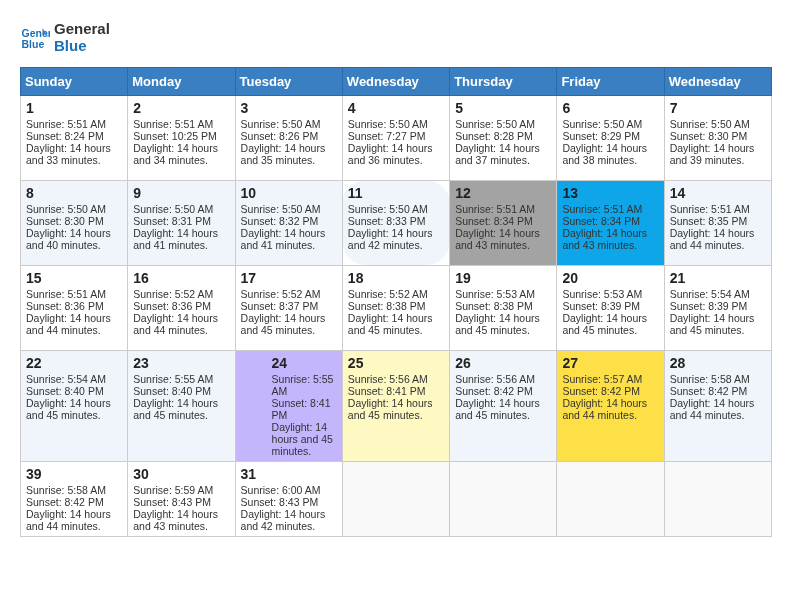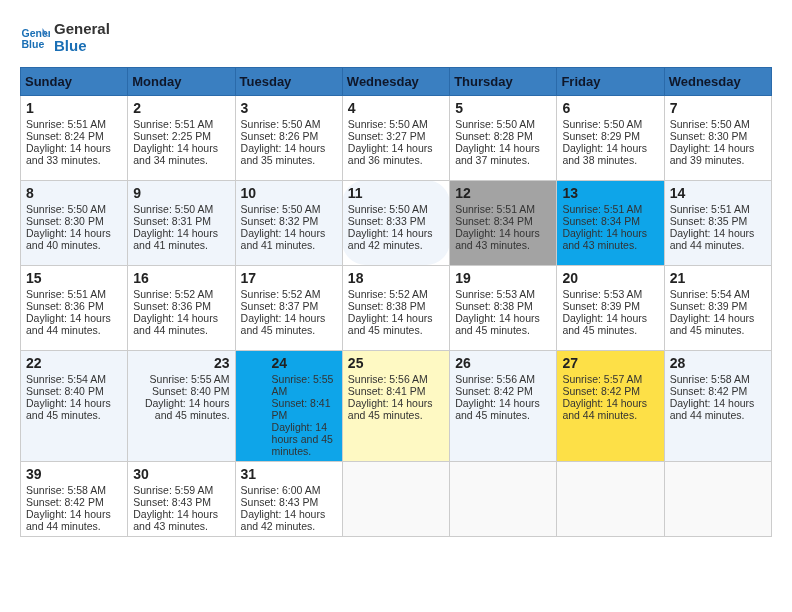--- a/index.html
+++ b/index.html
@@ -37,21 +37,21 @@
       font-size: 15px;
       color: #555;
     }
     table {
       width: 100%;
       border-collapse: collapse;
       table-layout: fixed;
     }
     th {
       background-color: #3a7fc1;
-      color: #0f172a;
+      color: #ffffff;
       font-size: 13px;
       font-weight: bold;
       padding: 6px 4px;
       text-align: left;
       border: 1px solid #2a6aaa;
     }
     td {
       border: 1px solid #ccc;
       vertical-align: top;
       padding: 4px 5px;
@@ -108,23 +108,23 @@
         <th>Tuesday</th>
         <th>Wednesday</th>
         <th>Thursday</th>
         <th>Friday</th>
         <th>Wednesday</th>
       </tr>
   </thead>
   <tbody id="calendar-body">
   <tr>
         <td><span class="day-num">1</span><span>Sunrise: 5:51 AM</span><br><span>Sunset: 8:24 PM</span><br><span>Daylight: 14 hours and 33 minutes.</span></td>
-        <td><span class="day-num">2</span><span>Sunrise: 5:51 AM</span><br><span>Sunset: 2:25 PM</span><br><span>Daylight: 14 hours and 34 minutes.</span></td>
+        <td><span class="day-num">2</span><span>Sunrise: 5:51 AM</span><br><span>Sunset: 10:25 PM</span><br><span>Daylight: 14 hours and 34 minutes.</span></td>
         <td><span class="day-num">3</span><span>Sunrise: 5:50 AM</span><br><span>Sunset: 8:26 PM</span><br><span>Daylight: 14 hours and 35 minutes.</span></td>
-        <td><span class="day-num">4</span><span>Sunrise: 5:50 AM</span><br><span>Sunset: 3:27 PM</span><br><span>Daylight: 14 hours and 36 minutes.</span></td>
+        <td><span class="day-num">4</span><span>Sunrise: 5:50 AM</span><br><span>Sunset: 7:27 PM</span><br><span>Daylight: 14 hours and 36 minutes.</span></td>
         <td><span class="day-num">5</span><span>Sunrise: 5:50 AM</span><br><span>Sunset: 8:28 PM</span><br><span>Daylight: 14 hours and 37 minutes.</span></td>
         <td><span class="day-num">6</span><span>Sunrise: 5:50 AM</span><br><span>Sunset: 8:29 PM</span><br><span>Daylight: 14 hours and 38 minutes.</span></td>
         <td><span class="day-num">7</span><span>Sunrise: 5:50 AM</span><br><span>Sunset: 8:30 PM</span><br><span>Daylight: 14 hours and 39 minutes.</span></td>
       </tr>
       <tr>
         <td style="background: rgb(240, 245, 251);"><span class="day-num">8</span><span>Sunrise: 5:50 AM</span><br><span>Sunset: 8:30 PM</span><br><span>Daylight: 14 hours and 40 minutes.</span></td>
         <td style="background: rgb(240, 245, 251);"><span class="day-num">9</span><span>Sunrise: 5:50 AM</span><br><span>Sunset: 8:31 PM</span><br><span>Daylight: 14 hours and 41 minutes.</span></td>
         <td style="background: rgb(240, 245, 251);"><span class="day-num">10</span><span>Sunrise: 5:50 AM</span><br><span>Sunset: 8:32 PM</span><br><span>Daylight: 14 hours and 41 minutes.</span></td>
         <td style="background: rgb(240, 245, 251); border-radius: 24px;"><span class="day-num">11</span><span>Sunrise: 5:50 AM</span><br><span>Sunset: 8:33 PM</span><br><span>Daylight: 14 hours and 42 minutes.</span></td>
         <td style="background: #a3a3a3;"><span class="day-num">12</span><span>Sunrise: 5:51 AM</span><br><span>Sunset: 8:34 PM</span><br><span>Daylight: 14 hours and 43 minutes.</span></td>
@@ -135,22 +135,22 @@
         <td><span class="day-num">15</span><span>Sunrise: 5:51 AM</span><br><span>Sunset: 8:36 PM</span><br><span>Daylight: 14 hours and 44 minutes.</span></td>
         <td><span class="day-num">16</span><span>Sunrise: 5:52 AM</span><br><span>Sunset: 8:36 PM</span><br><span>Daylight: 14 hours and 44 minutes.</span></td>
         <td><span class="day-num">17</span><span>Sunrise: 5:52 AM</span><br><span>Sunset: 8:37 PM</span><br><span>Daylight: 14 hours and 45 minutes.</span></td>
         <td><span class="day-num">18</span><span>Sunrise: 5:52 AM</span><br><span>Sunset: 8:38 PM</span><br><span>Daylight: 14 hours and 45 minutes.</span></td>
         <td><span class="day-num">19</span><span>Sunrise: 5:53 AM</span><br><span>Sunset: 8:38 PM</span><br><span>Daylight: 14 hours and 45 minutes.</span></td>
         <td><span class="day-num">20</span><span>Sunrise: 5:53 AM</span><br><span>Sunset: 8:39 PM</span><br><span>Daylight: 14 hours and 45 minutes.</span></td>
         <td><span class="day-num">21</span><span>Sunrise: 5:54 AM</span><br><span>Sunset: 8:39 PM</span><br><span>Daylight: 14 hours and 45 minutes.</span></td>
       </tr>
       <tr>
         <td style="background: rgb(240, 245, 251);"><span class="day-num">22</span><span>Sunrise: 5:54 AM</span><br><span>Sunset: 8:40 PM</span><br><span>Daylight: 14 hours and 45 minutes.</span></td>
-        <td style="background: rgb(240, 245, 251); text-align: right;"><span class="day-num">23</span><span>Sunrise: 5:55 AM</span><br><span>Sunset: 8:40 PM</span><br><span>Daylight: 14 hours and 45 minutes.</span></td>
-        <td style="background: #0ea5e9; padding-left: 36px;"><span class="day-num">24</span><span>Sunrise: 5:55 AM</span><br><span>Sunset: 8:41 PM</span><br><span>Daylight: 14 hours and 45 minutes.</span></td>
+        <td style="background: rgb(240, 245, 251);"><span class="day-num">23</span><span>Sunrise: 5:55 AM</span><br><span>Sunset: 8:40 PM</span><br><span>Daylight: 14 hours and 45 minutes.</span></td>
+        <td style="background: #c4b5fd; padding-left: 36px;"><span class="day-num">24</span><span>Sunrise: 5:55 AM</span><br><span>Sunset: 8:41 PM</span><br><span>Daylight: 14 hours and 45 minutes.</span></td>
         <td style="background: #fef9c3;"><span class="day-num">25</span><span>Sunrise: 5:56 AM</span><br><span>Sunset: 8:41 PM</span><br><span>Daylight: 14 hours and 45 minutes.</span></td>
         <td style="background: rgb(240, 245, 251);"><span class="day-num">26</span><span>Sunrise: 5:56 AM</span><br><span>Sunset: 8:42 PM</span><br><span>Daylight: 14 hours and 45 minutes.</span></td>
         <td style="background: #fde047;"><span class="day-num">27</span><span>Sunrise: 5:57 AM</span><br><span>Sunset: 8:42 PM</span><br><span>Daylight: 14 hours and 44 minutes.</span></td>
         <td style="background: rgb(240, 245, 251);"><span class="day-num">28</span><span>Sunrise: 5:58 AM</span><br><span>Sunset: 8:42 PM</span><br><span>Daylight: 14 hours and 44 minutes.</span></td>
       </tr>
       <tr class="last-row">
         <td><span class="day-num">39</span><span>Sunrise: 5:58 AM</span><br><span>Sunset: 8:42 PM</span><br><span>Daylight: 14 hours and 44 minutes.</span></td>
         <td><span class="day-num">30</span><span>Sunrise: 5:59 AM</span><br><span>Sunset: 8:43 PM</span><br><span>Daylight: 14 hours and 43 minutes.</span></td>
         <td><span class="day-num">31</span><span>Sunrise: 6:00 AM</span><br><span>Sunset: 8:43 PM</span><br><span>Daylight: 14 hours and 42 minutes.</span></td>
         <td class="empty-cell"></td>

